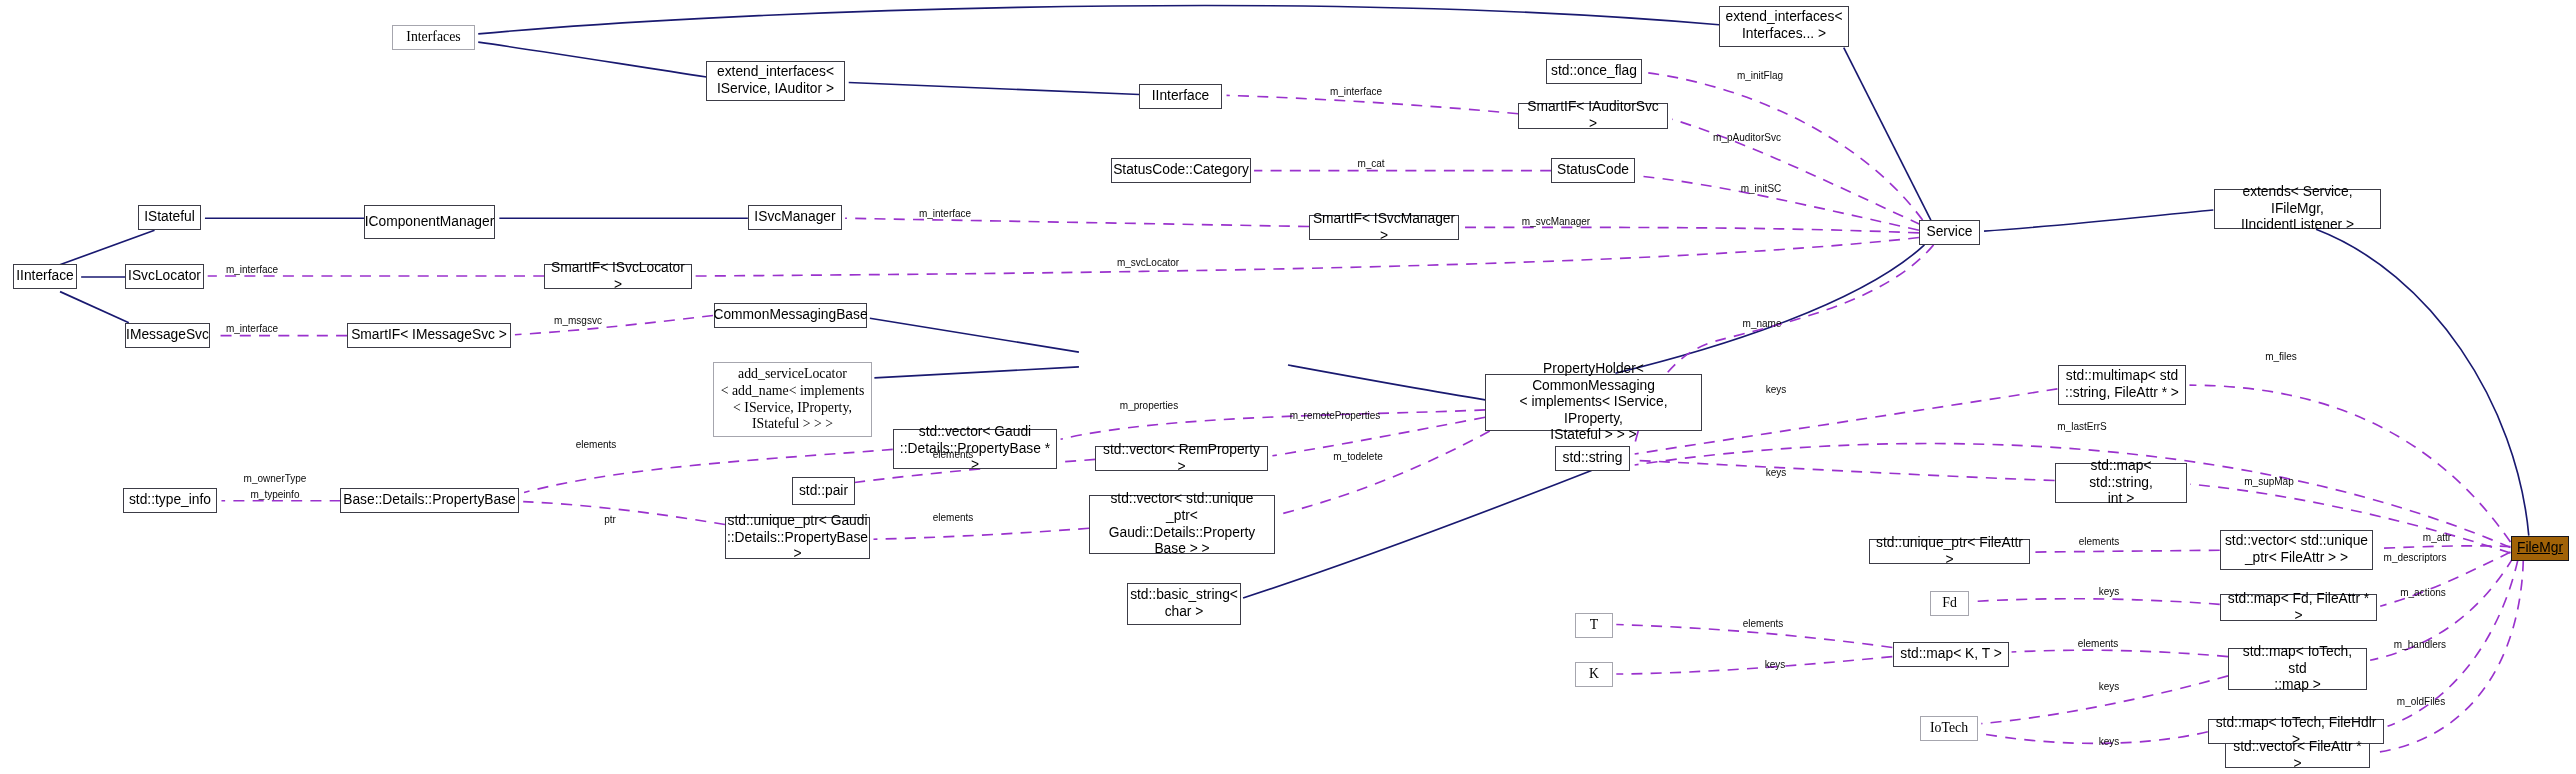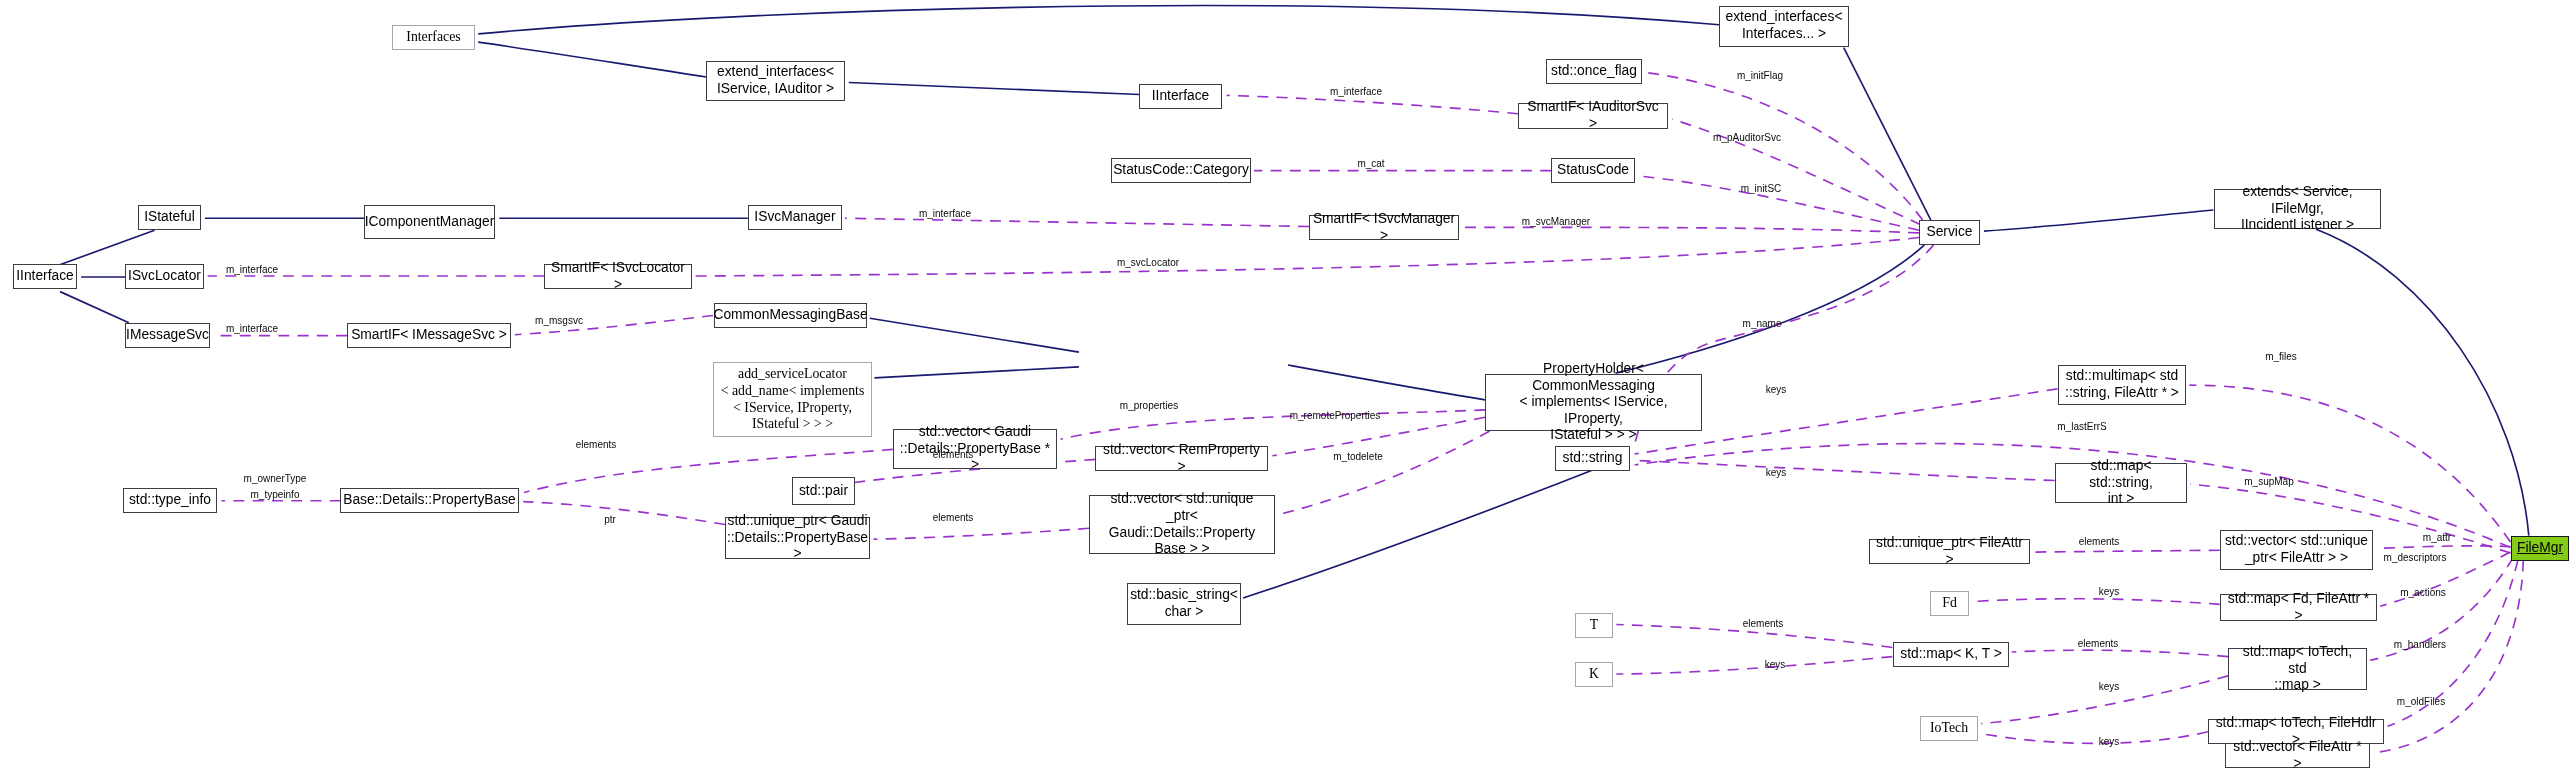--- a/index.html
+++ b/index.html
@@ -6,21 +6,21 @@
   .canvas{position:relative;width:2576px;height:774px;background:#fff;overflow:hidden;
           font-family:"Liberation Sans",sans-serif;}
   .edges{position:absolute;left:0;top:0;width:2576px;height:774px;}
   .edges path{fill:none;}
   .edges .inh{stroke:#191970;stroke-width:1.8;}
   .edges .use{stroke:#9a32cd;stroke-width:1.8;stroke-dasharray:12 9;}
   .node{position:absolute;box-sizing:border-box;background:#fff;border:1.4px solid #3c3c46;
         display:flex;align-items:center;justify-content:center;text-align:center;
         white-space:pre-line;font-size:13.8px;line-height:1.2;color:#000;padding:0.9px 2.8px;cursor:pointer;}
   .node.grey{border-color:#a6a6ae;font-family:Liberation Serif, serif;}
-  .node.main{background:#84cc16;border-color:#16161d;text-decoration:underline;}
+  .node.main{background:#a16207;border-color:#16161d;text-decoration:underline;}
   .elabel{position:absolute;transform:translate(-50%,-50%);font-size:10px;color:#0a0a0a;
           white-space:nowrap;background:transparent;}
 </style>
 </head>
 <body>
 
 <div class="canvas">
 
   <svg class="edges" viewBox="0 0 2808 844">
     <defs>
@@ -154,21 +154,21 @@
   <span class="elabel" style="left:1356px;top:91px">m_interface</span>
   <span class="elabel" style="left:1760px;top:75px">m_initFlag</span>
   <span class="elabel" style="left:1747px;top:137px">m_pAuditorSvc</span>
   <span class="elabel" style="left:1371px;top:163px">m_cat</span>
   <span class="elabel" style="left:1761px;top:188px">m_initSC</span>
   <span class="elabel" style="left:1556px;top:221px">m_svcManager</span>
   <span class="elabel" style="left:945px;top:213px">m_interface</span>
   <span class="elabel" style="left:1148px;top:262px">m_svcLocator</span>
   <span class="elabel" style="left:252px;top:269px">m_interface</span>
   <span class="elabel" style="left:252px;top:328px">m_interface</span>
-  <span class="elabel" style="left:559px;top:320px">m_msgsvc</span>
+  <span class="elabel" style="left:578px;top:320px">m_msgsvc</span>
   <span class="elabel" style="left:1762px;top:323px">m_name</span>
   <span class="elabel" style="left:1776px;top:389px">keys</span>
   <span class="elabel" style="left:1776px;top:472px">keys</span>
   <span class="elabel" style="left:1149px;top:405px">m_properties</span>
   <span class="elabel" style="left:1335px;top:415px">m_remoteProperties</span>
   <span class="elabel" style="left:1358px;top:456px">m_todelete</span>
   <span class="elabel" style="left:596px;top:444px">elements</span>
   <span class="elabel" style="left:953px;top:454px">elements</span>
   <span class="elabel" style="left:953px;top:517px">elements</span>
   <span class="elabel" style="left:610px;top:519px">ptr</span>

